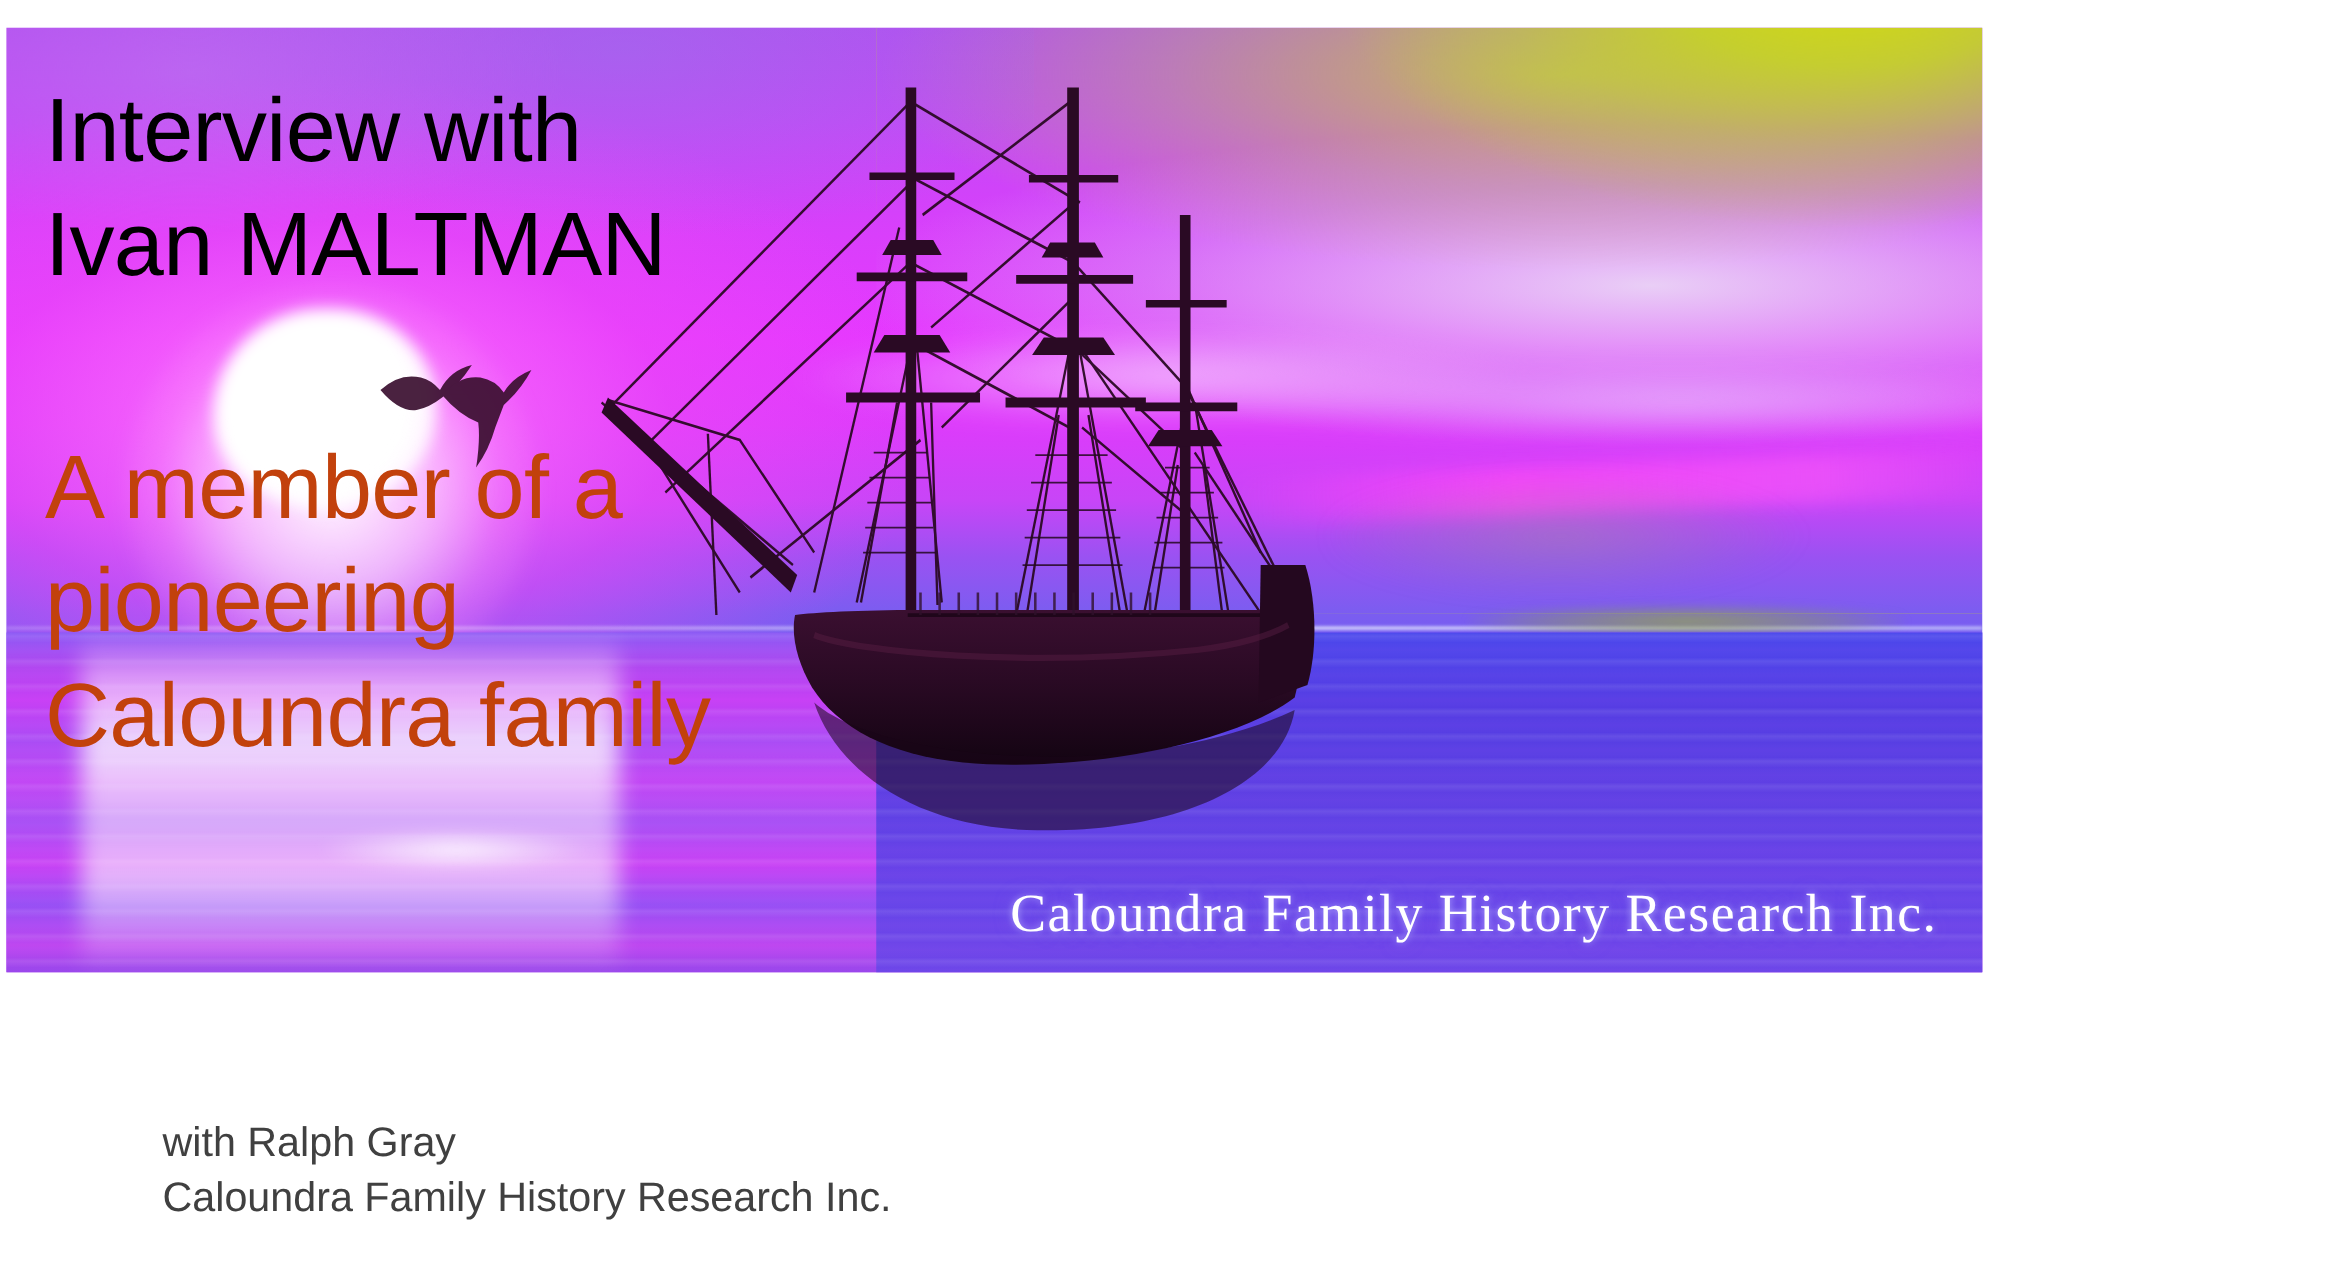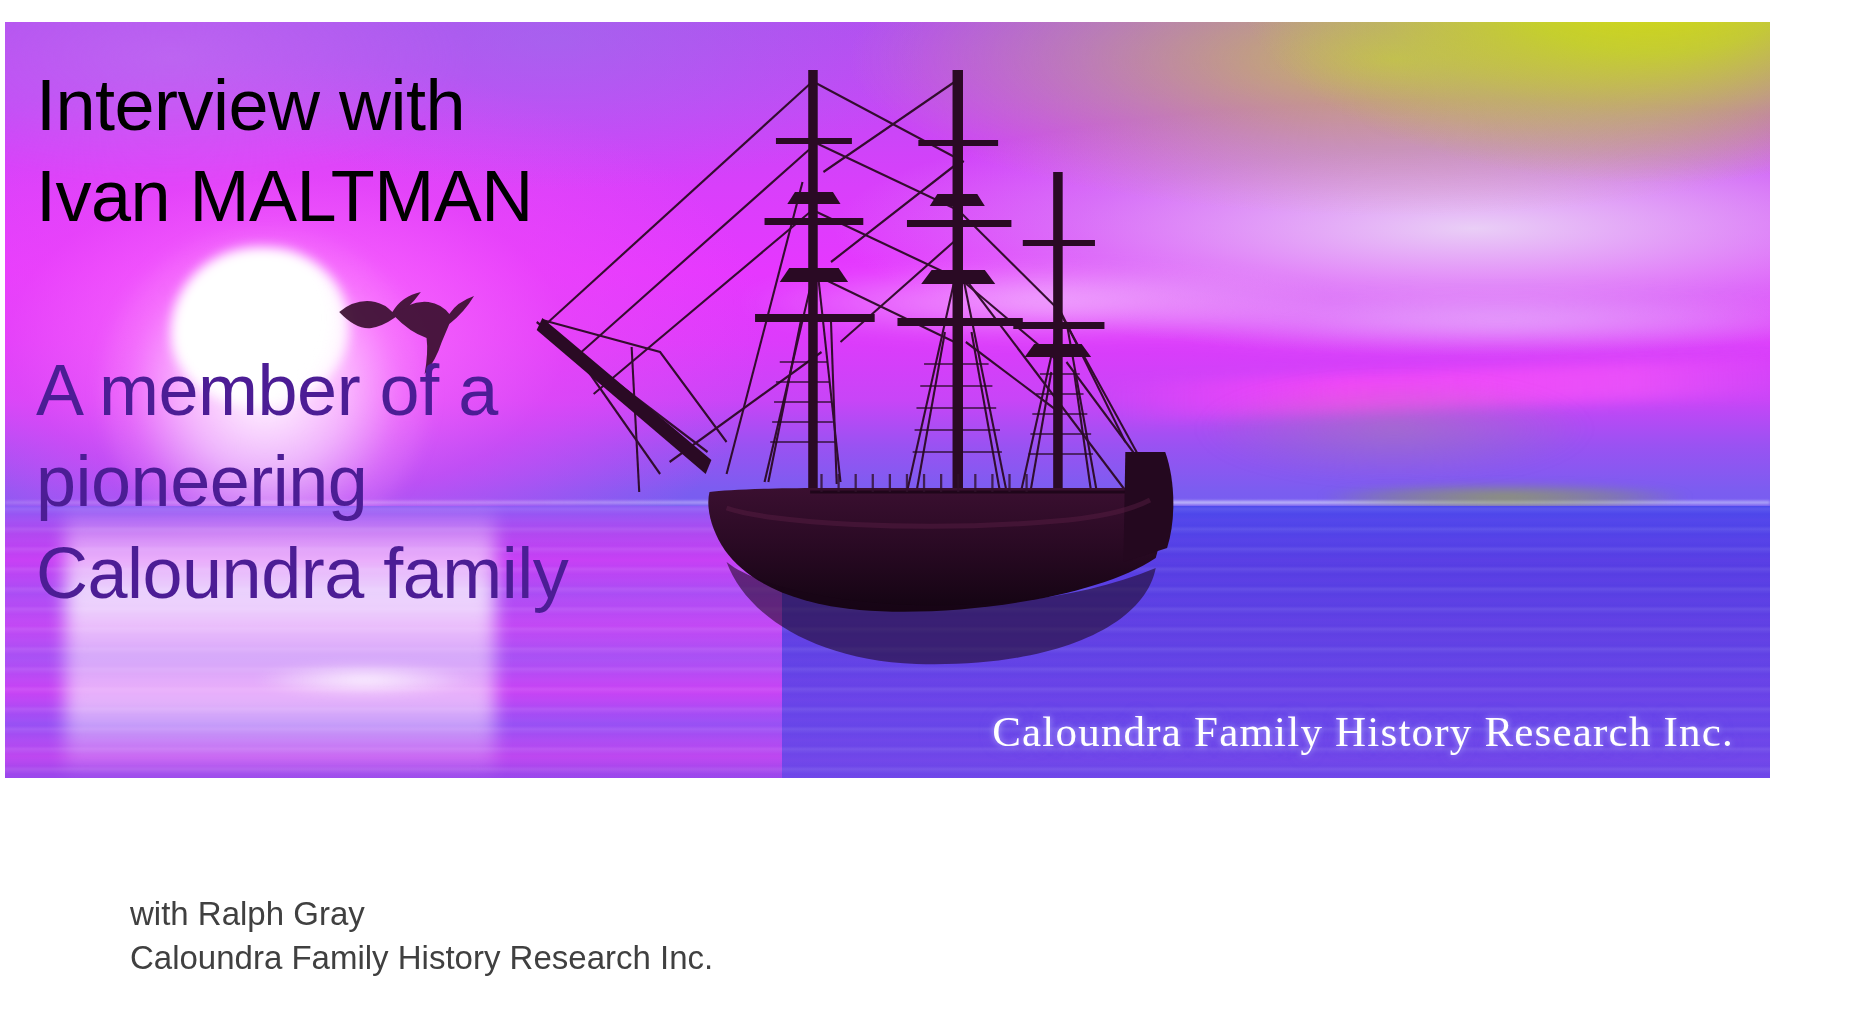--- a/index.html
+++ b/index.html
@@ -13,21 +13,21 @@
     overflow: hidden;
     font-family: "Liberation Sans", sans-serif;
     position: relative;
   }
 
   
   #banner {
     position: absolute;
     left: 5px;
     top: 22px;
-    width: 1765px;
+    width: 1581px;
     height: 756px;
     overflow: hidden;
   }
 
   
   .sky-base {
     position: absolute;
     inset: 0;
     background:
       radial-gradient(ellipse 620px 360px at 16% 42%, rgba(255,120,255,0.95) 0%, rgba(236,72,248,0.55) 45%, rgba(200,60,240,0.0) 78%),
@@ -212,21 +212,21 @@
     font-size: 72px;
     line-height: 1.27;
     font-weight: 400;
     letter-spacing: -0.5px;
     white-space: pre;
   }
   .banner-subtitle {
     position: absolute;
     left: 31px;
     top: 323px;
-    color: #4c1d95;
+    color: #c2410c;
     font-size: 72px;
     line-height: 1.27;
     font-weight: 400;
     letter-spacing: -0.5px;
     white-space: pre;
   }
   .watermark {
     position: absolute;
     right: 36px;
     bottom: 22px;

